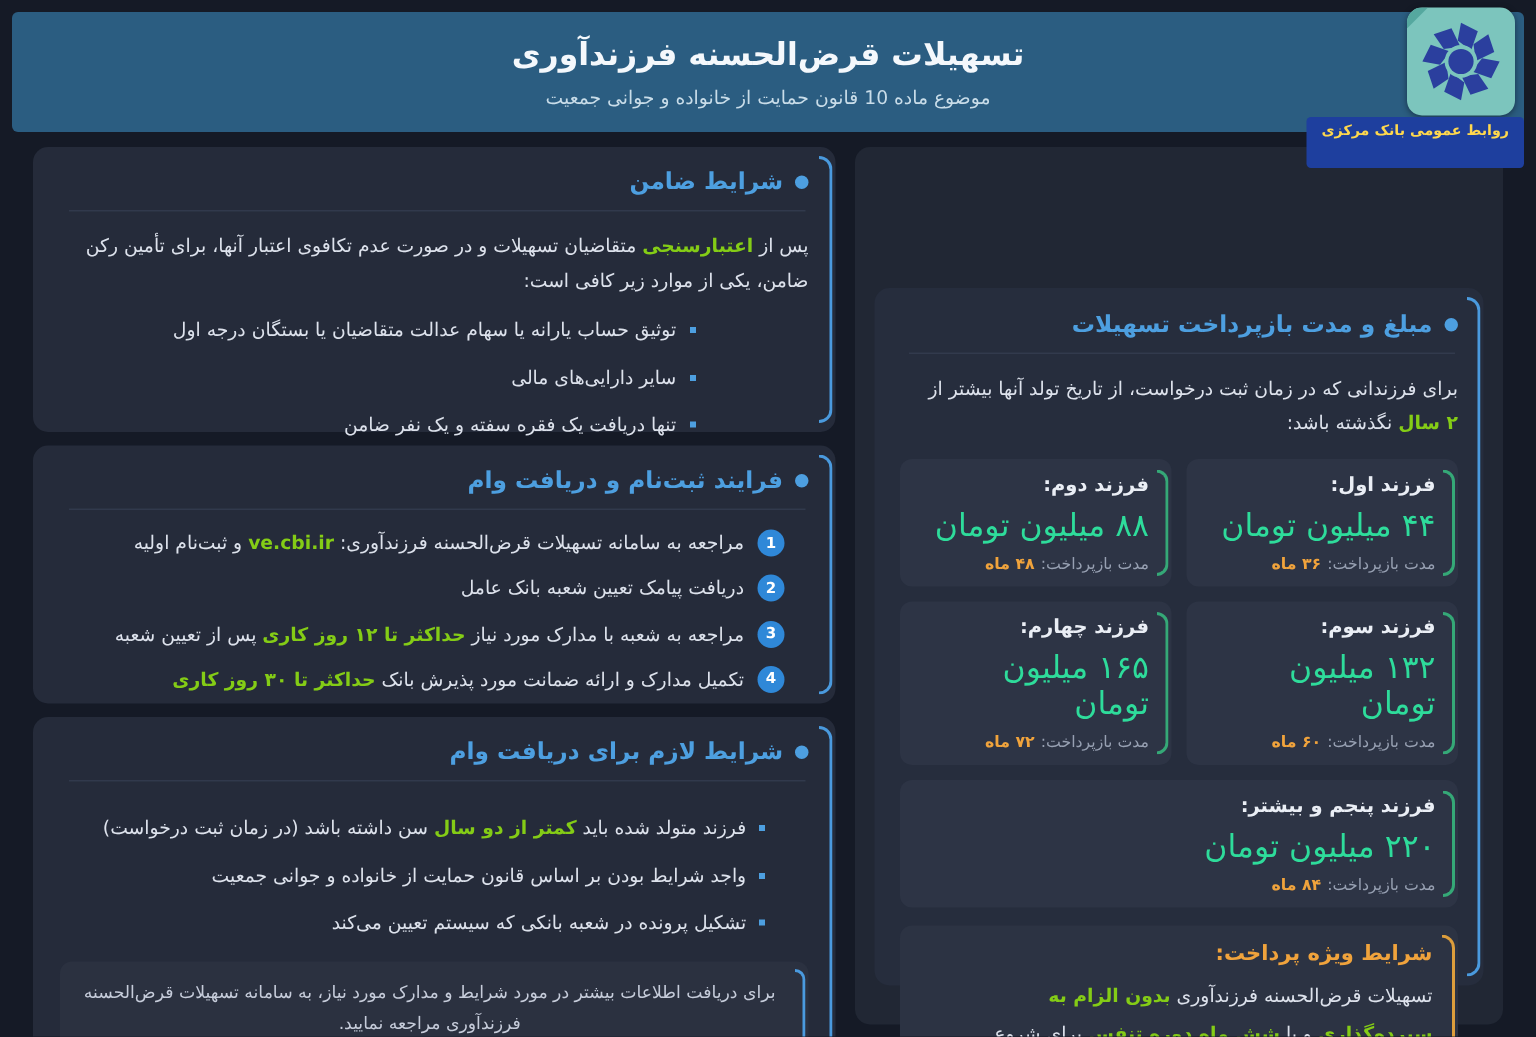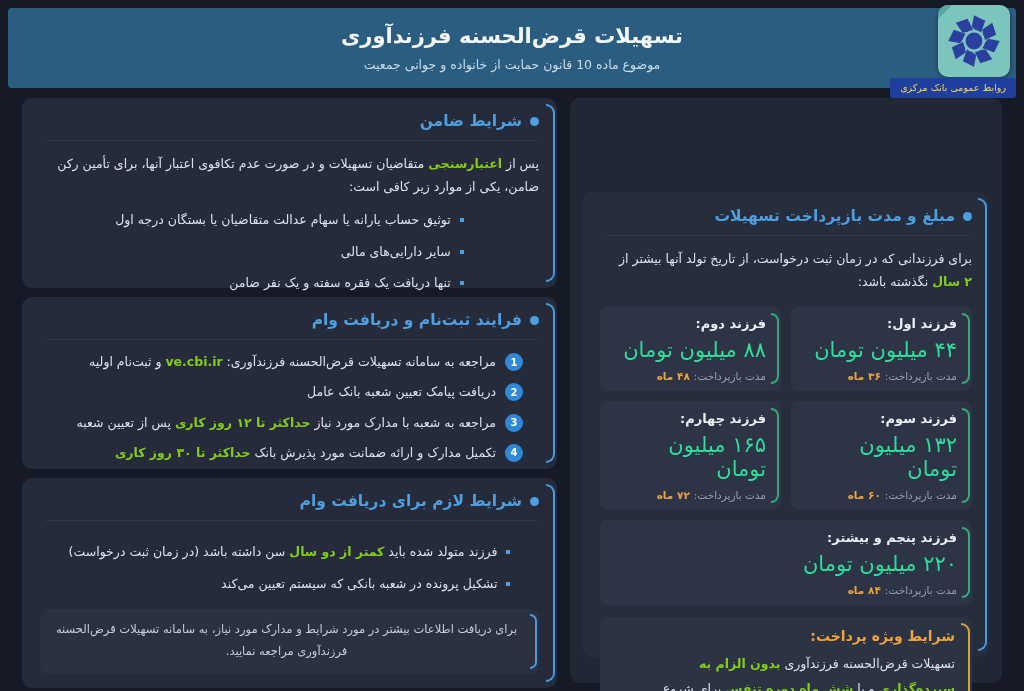--- a/index.html
+++ b/index.html
@@ -27,22 +27,22 @@
     box-shadow:0 1px 4px rgba(0,0,0,.45);
   }
   .logo-fold {
     position:absolute; top:0; left:0; width:0; height:0;
     border-top:14px solid #55a89f; border-right:14px solid transparent;
     border-top-left-radius:10px;
   }
   .ribbon {
     position:absolute; top:78px; right:8px; z-index:3;
     background:#1e3f9e; color:#ffd84d;
-    font-size:9.5px; font-weight:normal;
-    padding:4px 10px 5px; border-radius:3px; white-space:nowrap;
+    font-size:9.5px; font-weight:bold;
+    padding:4px 10px 19px; border-radius:3px; white-space:nowrap;
   }
   
   .main {
     position:absolute; top:96px; left:8px; right:8px; bottom:8px;
     display:flex; gap:13px; padding:2px 14px 0; direction:rtl;
   }
   .panel {
     width:432px; flex:none;
     background:#212734; border-radius:10px; padding:12px 13px;
   }
@@ -265,21 +265,21 @@
 
     <div class="card" style="flex:1;">
       <div class="bracket"></div>
       <div class="card-title-row">
         <span class="dot"></span>
         <span class="card-title">شرایط لازم برای دریافت وام</span>
       </div>
       <div class="divider"></div>
       <ul class="bullets">
         <li><span class="sq"></span><span><span>فرزند متولد شده باید </span><span class="hl-blue">کمتر از دو سال</span><span> سن داشته باشد (در زمان ثبت درخواست)</span></span></li>
-        <li><span class="sq"></span></li>
+        <li><span class="sq"></span><span><span>واجد شرایط بودن بر اساس قانون حمایت از خانواده و جوانی جمعیت</span></span></li>
         <li><span class="sq"></span><span><span>تشکیل پرونده در شعبه بانکی که سیستم تعیین می‌کند</span></span></li>
       </ul>
       <div class="note-box">
         <div class="bracket b-soft"></div>
         <span>برای دریافت اطلاعات بیشتر در مورد شرایط و مدارک مورد نیاز، به سامانه تسهیلات قرض‌الحسنه فرزندآوری مراجعه نمایید.</span>
       </div>
     </div>
 
   </div>
 </div>

